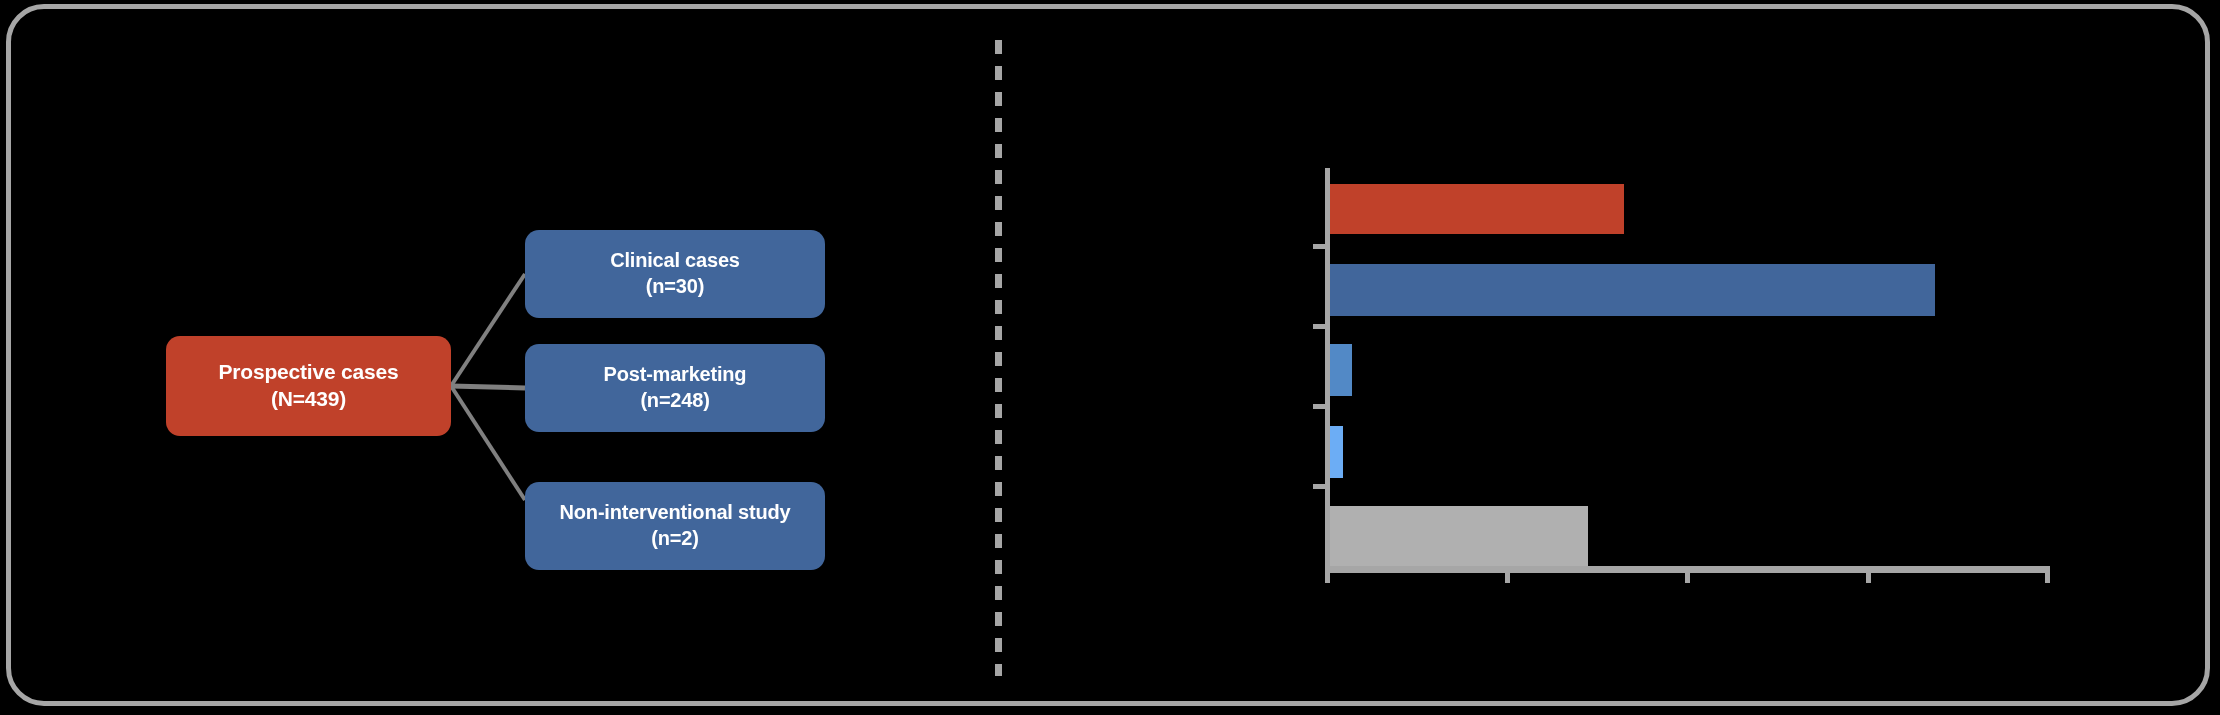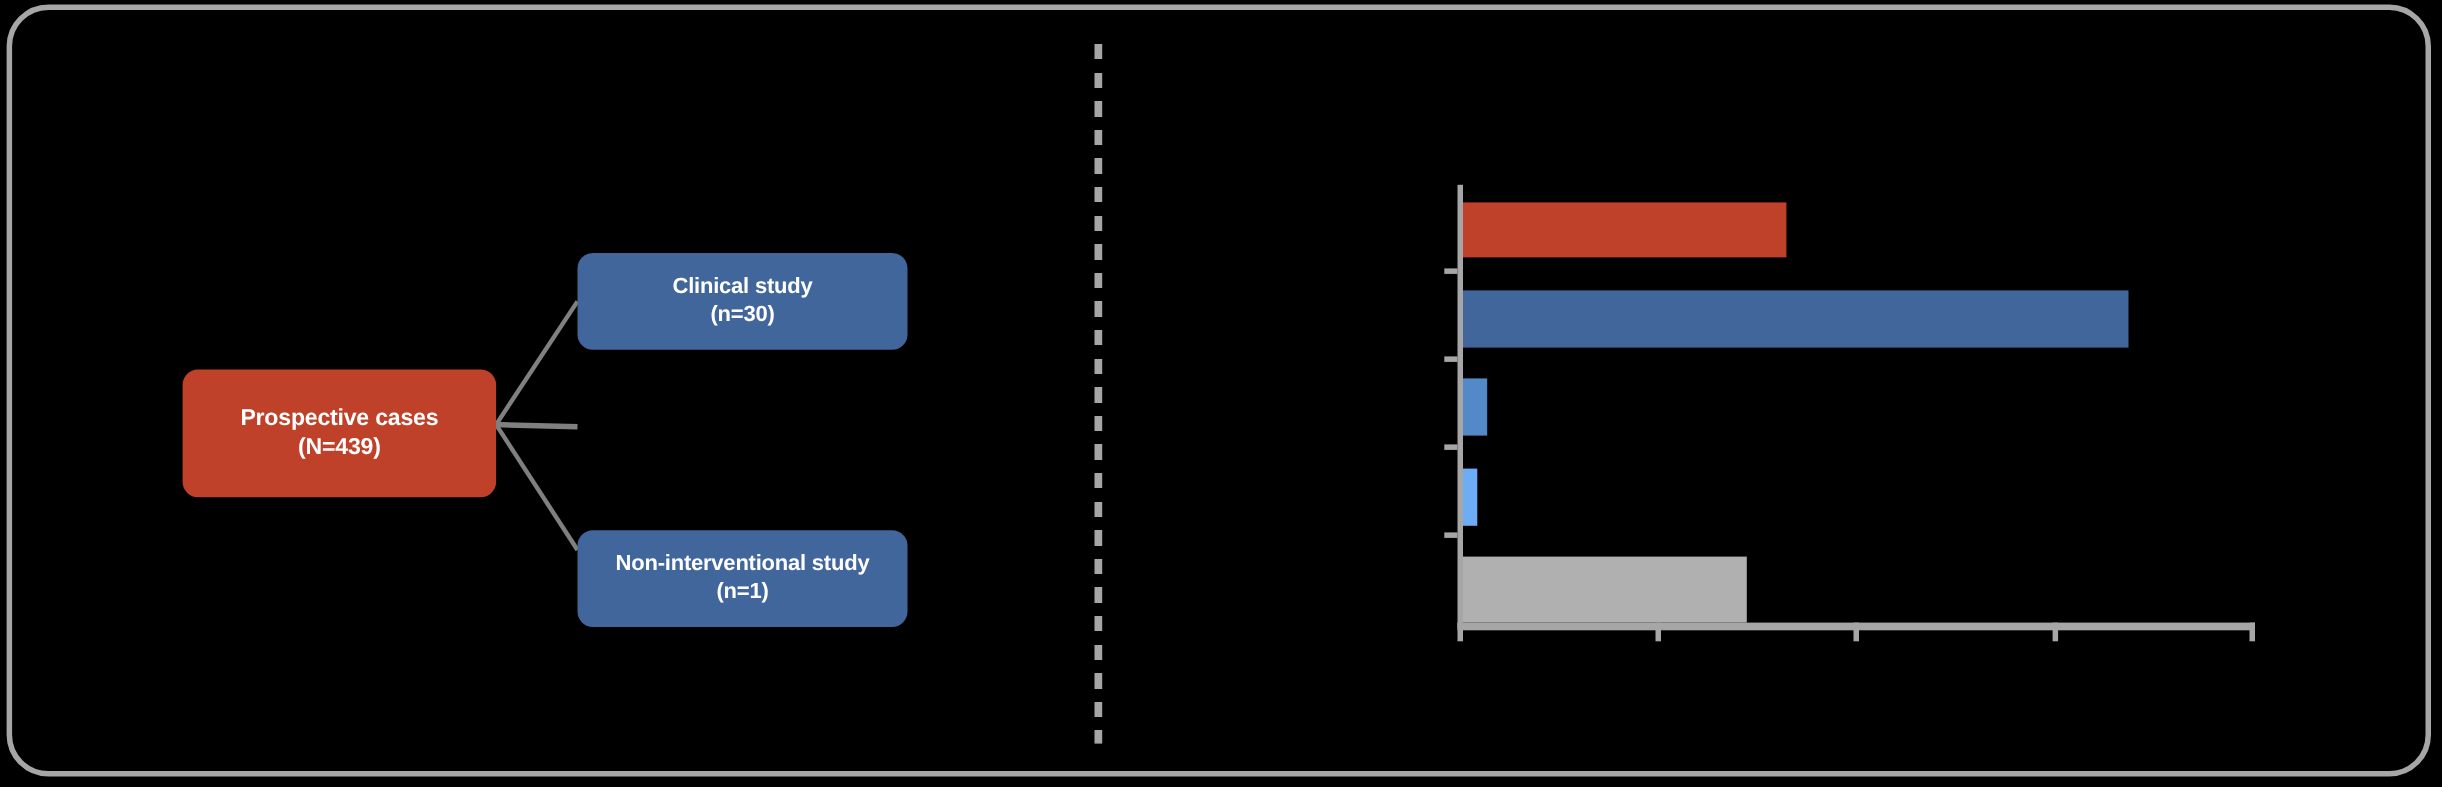--- a/index.html
+++ b/index.html
@@ -54,21 +54,21 @@
     color: #ffffff;
     font-weight: bold;
     line-height: 1.28;
     text-align: center;
     letter-spacing: -0.2px;
   }
   .node-root {
     left: 166px;
     top: 336px;
     width: 285px;
-    height: 116px;
+    height: 100px;
     background: #c0412a;
     border-radius: 14px;
     font-size: 21px;
   }
   .node-child {
     left: 525px;
     width: 300px;
     height: 88px;
     background: #41669b;
     border-radius: 14px;
@@ -157,28 +157,32 @@
       <line x1="451" y1="386" x2="525" y2="388" stroke="#808080" stroke-width="5"></line>
       <line x1="451" y1="386" x2="525" y2="500" stroke="#808080" stroke-width="4"></line>
     </svg>
 
     <div class="node node-root" style="background: rgb(192, 65, 42);">
       <span>Prospective cases</span>
       <span class="node-line2">(N=439)</span>
     </div>
 
     <div id="node-clinical-trials" class="node node-child" style="background: rgb(65, 102, 155);">
-      <span>Clinical study</span>
+      <span>Clinical cases</span>
       <span class="node-line2">(n=30)</span>
     </div>
 
+    <div id="node-post-marketing" class="node node-child" style="background: rgb(65, 102, 155);">
+      <span>Post-marketing</span>
+      <span class="node-line2">(n=248)</span>
+    </div>
 
     <div id="node-non-interventional" class="node node-child" style="background: rgb(65, 102, 155);">
       <span>Non-interventional study</span>
-      <span class="node-line2">(n=1)</span>
+      <span class="node-line2">(n=2)</span>
     </div>
   </div>
 
   <div id="divider"></div>
 
   <div id="chart">
     <div id="plot">
 
       <div id="y-axis" style="background: rgb(166, 166, 166);"></div>
       <div class="y-tick" style="top: 76px; background: rgb(166, 166, 166);"></div>

